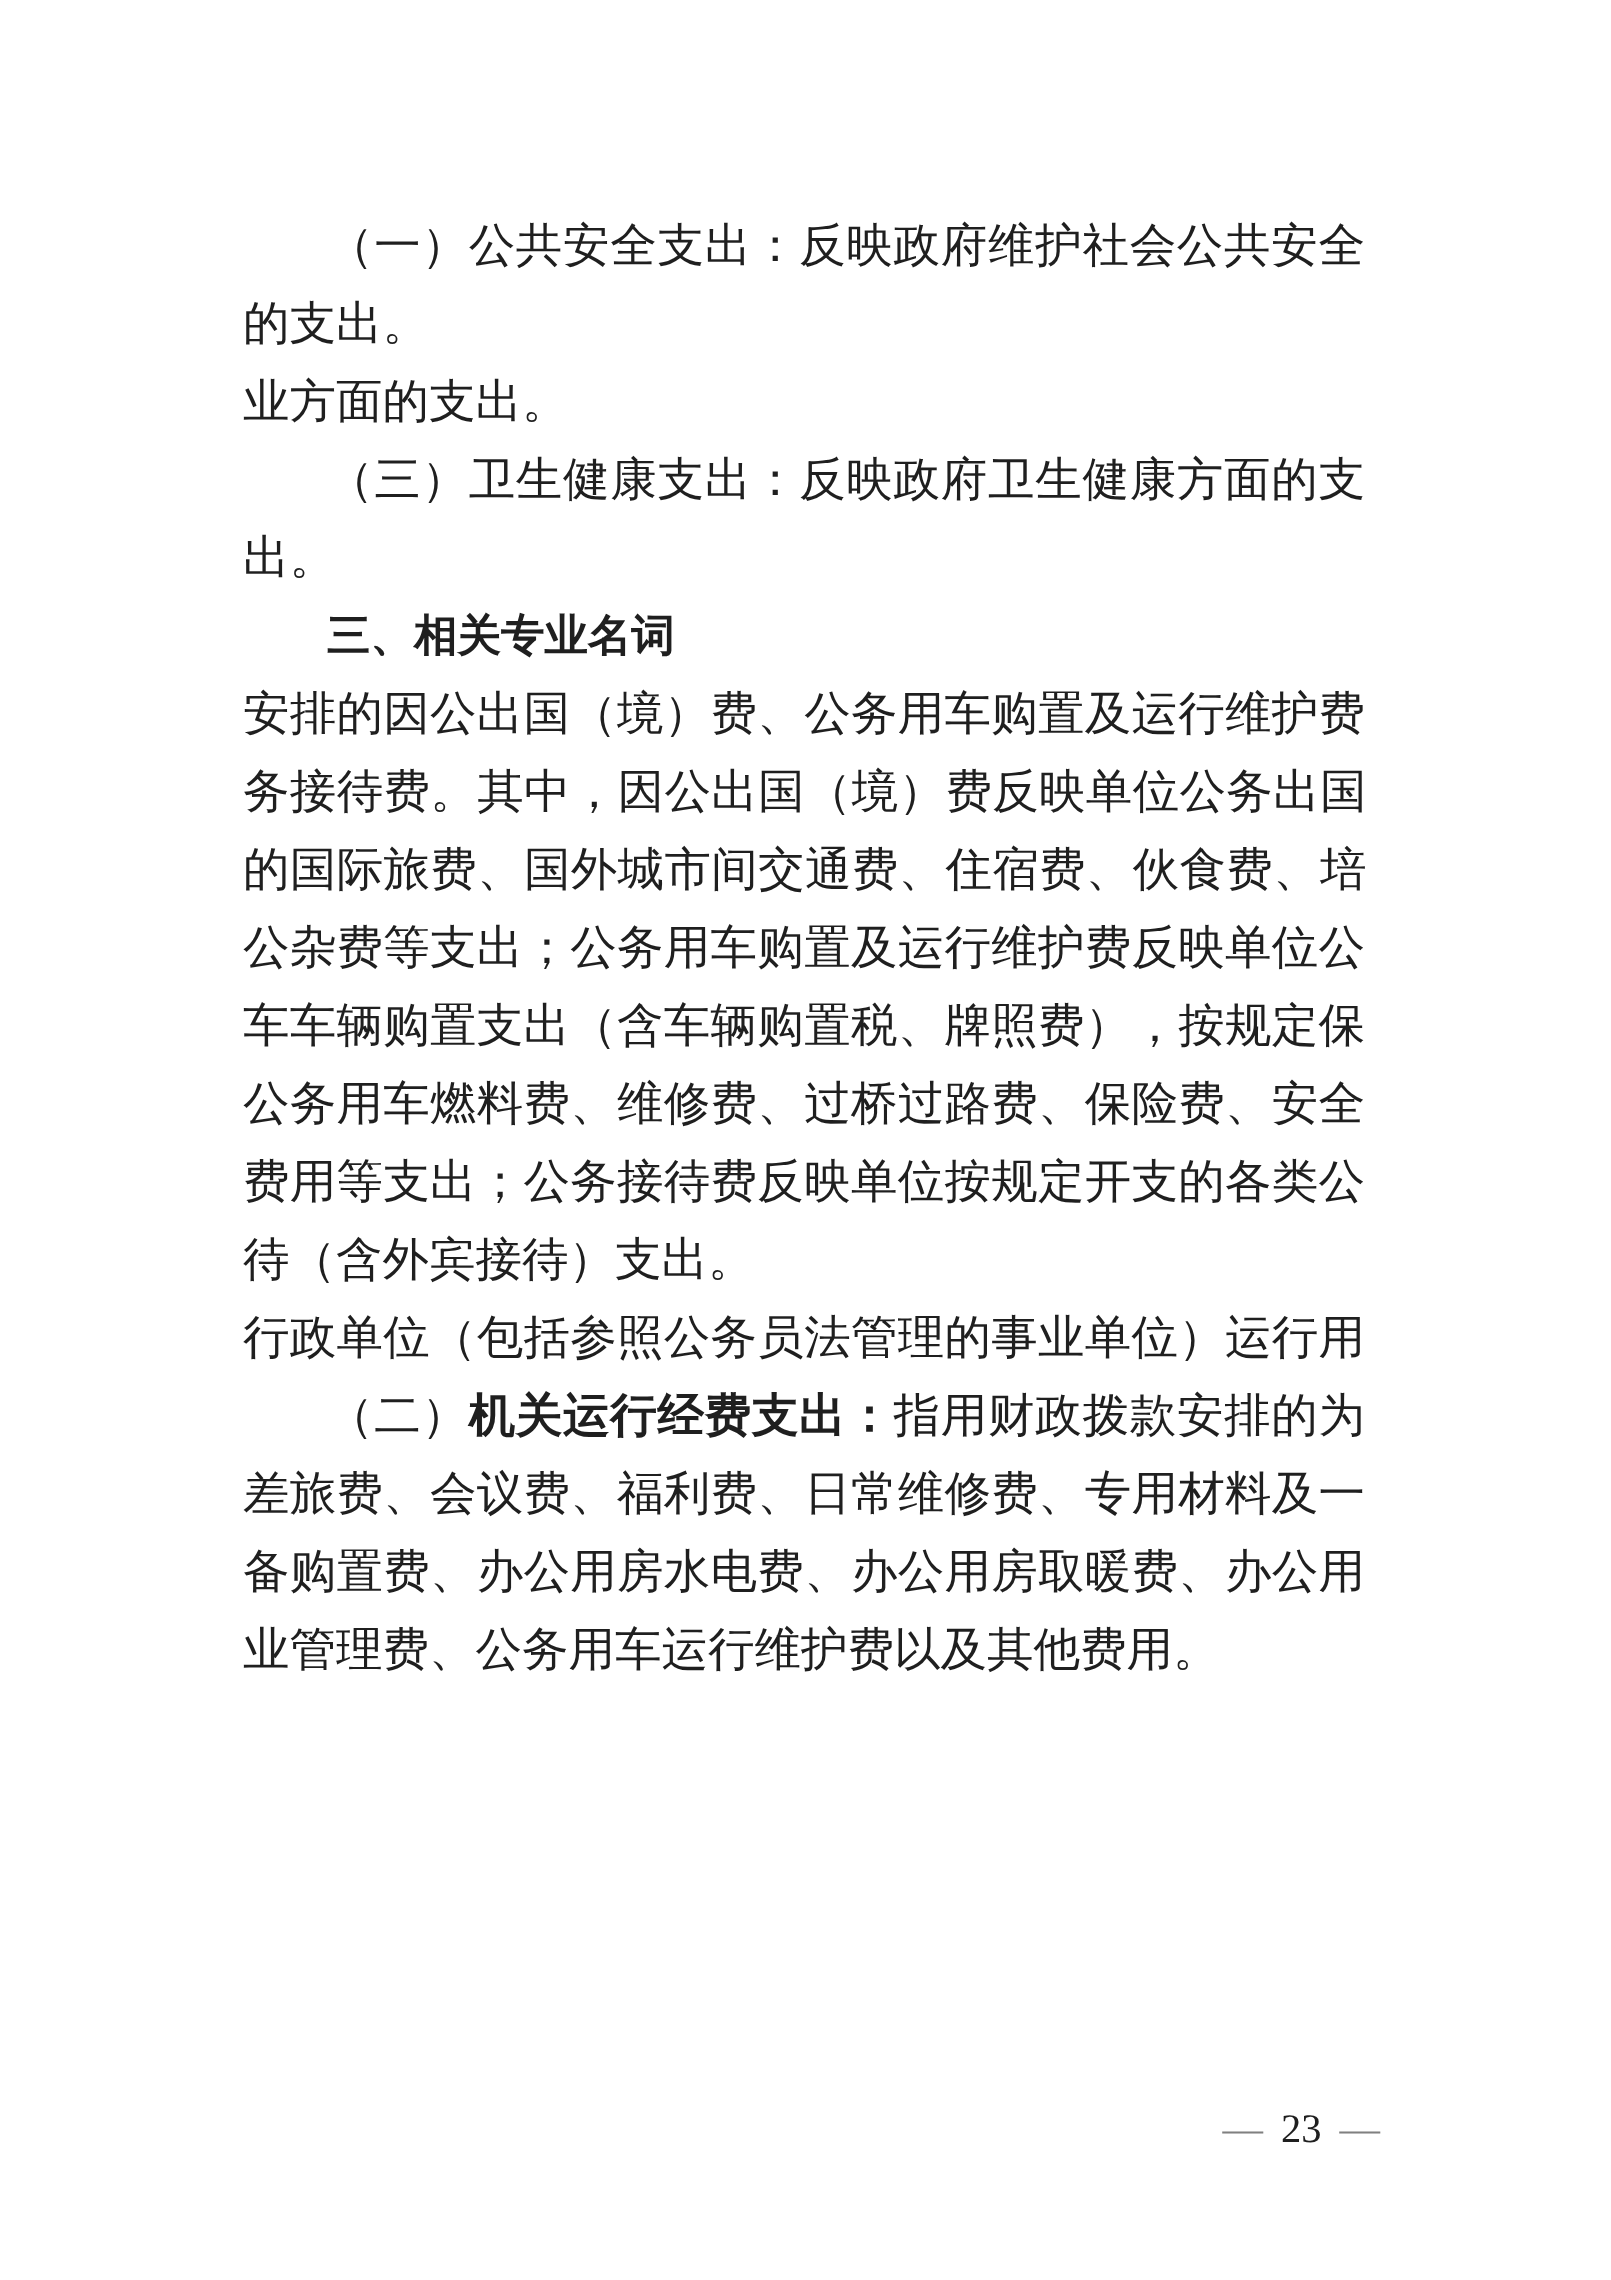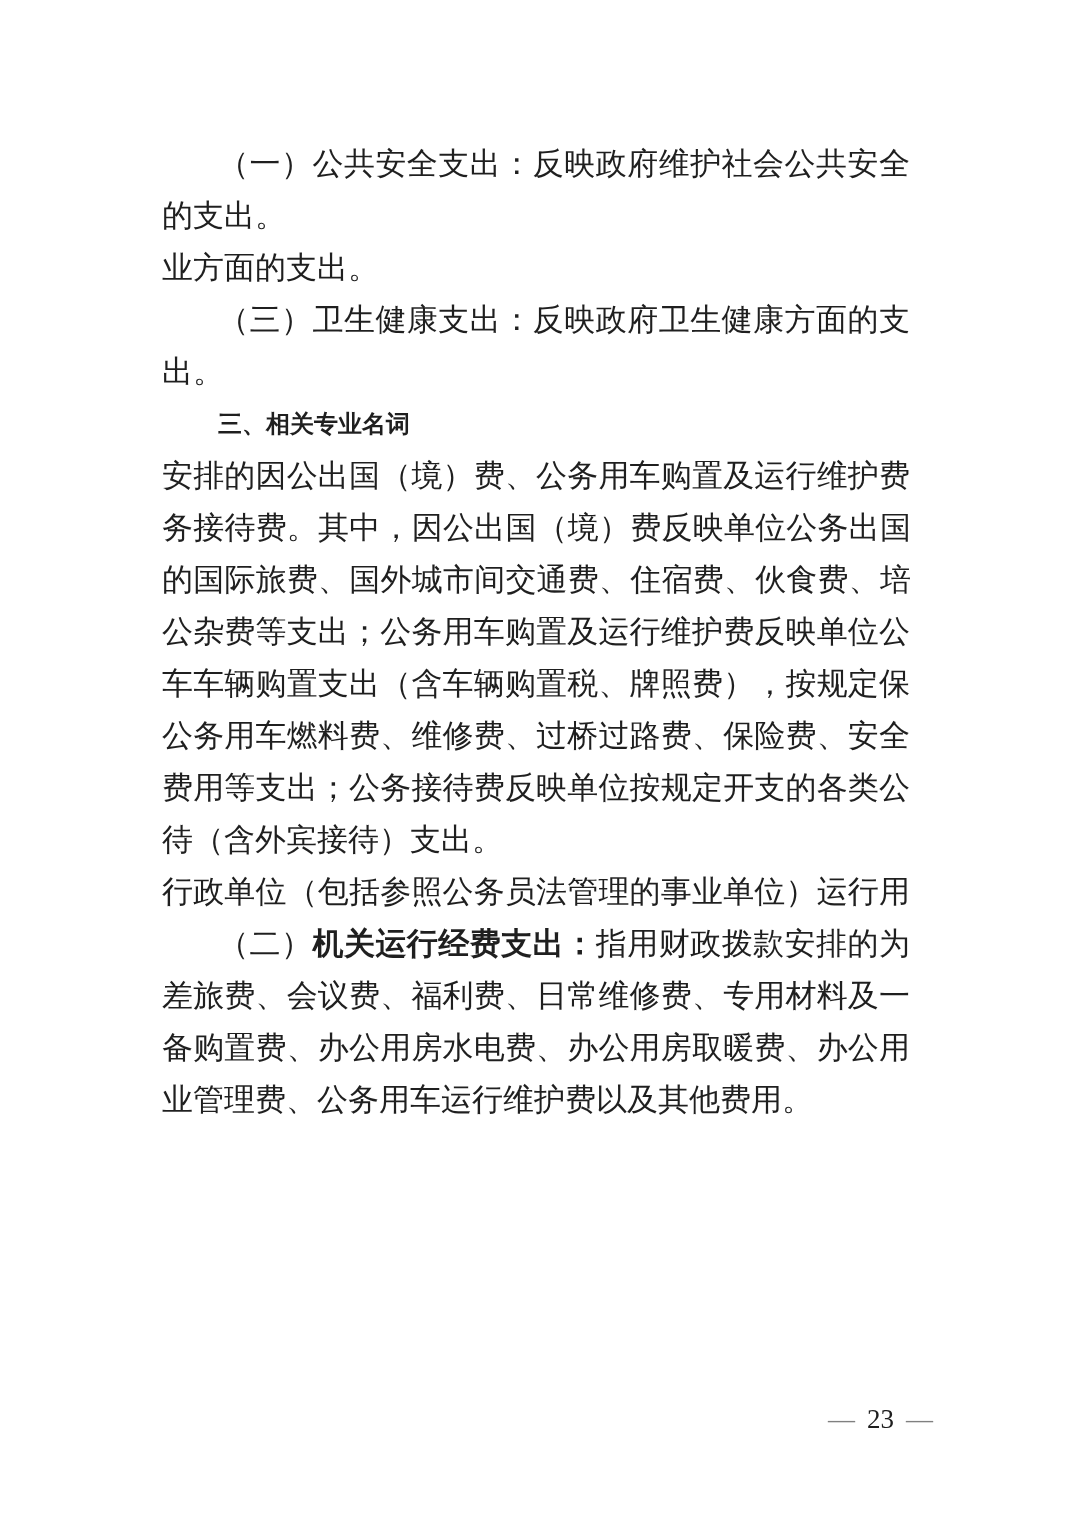--- a/index.html
+++ b/index.html
@@ -24,30 +24,30 @@
     font-size: 31px;
     text-align: left;
     overflow: hidden;
   }
   .line.justify {
     text-align: justify;
     text-align-last: justify;
   }
   .line.indent { padding-left: 56px; }
   .line.tight { letter-spacing: -1px; }
-  .line.heading { font-size: 24px; }
+  .line.heading { font-size: 29px; }
   .seg { font-weight: 400; }
   .seg-b {
     font-family: "Liberation Sans", "DejaVu Sans", sans-serif;
     font-weight: 700;
   }
   .footer {
     position: absolute;
     top: 1404px;
-    right: 141px;
+    right: 154px;
     font-size: 27px;
     white-space: nowrap;
   }
   .footer .dash { color: #808080; }
   .footer .num { color: #1f1f1f; margin: 0 12px; }
 </style>
 </head>
 <body>
 
 <div class="doc">

